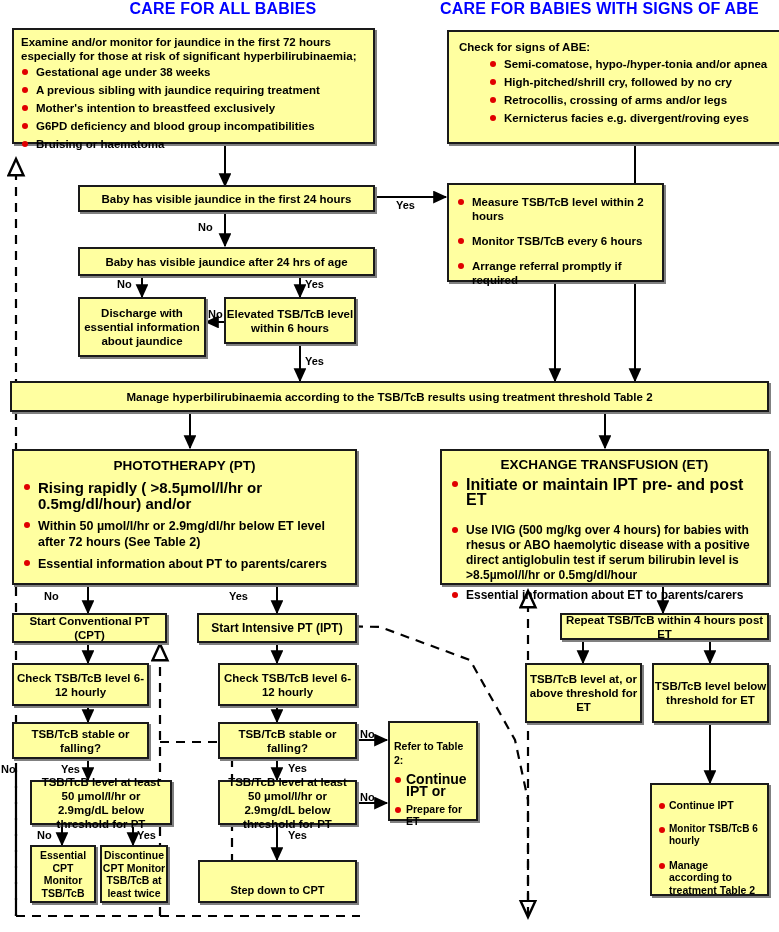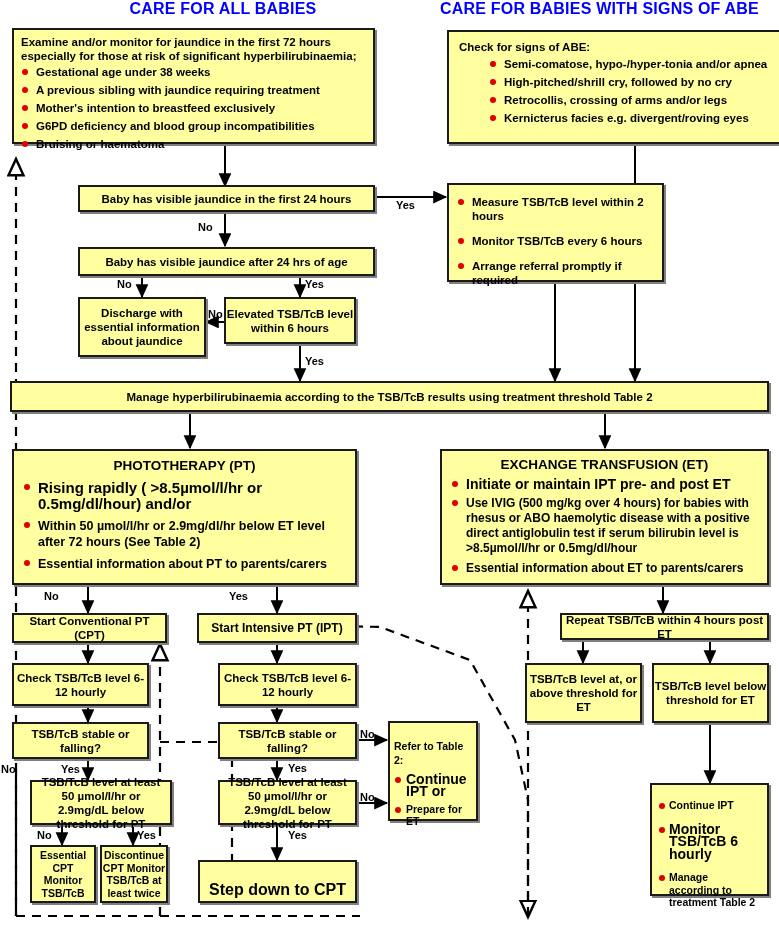--- a/index.html
+++ b/index.html
@@ -177,21 +177,21 @@
         <li style="font-size:12.5px;line-height:16px;margin-bottom:6px;">Within 50 µmol/l/hr or 2.9mg/dl/hr below ET level after 72 hours (See Table 2)</li>
         <li style="font-size:12.5px;line-height:16px;">Essential information about PT to parents/carers</li>
       </ul>
     </div>
   </div>
 
   <div class="box sh" style="left:440px;top:449px;width:329px;height:136px;">
     <div style="padding:6px 9px;">
       <div class="ttl" style="margin-bottom:5px;">EXCHANGE TRANSFUSION (ET)</div>
       <ul class="bl">
-        <li style="font-size:14px;line-height:15px;margin-bottom:4px;">Initiate or maintain IPT pre- and post ET</li>
+        <li style="font-size:16px;line-height:15px;margin-bottom:16px;">Initiate or maintain IPT pre- and post ET</li>
         <li style="font-size:12px;line-height:15px;margin-bottom:5px;">Use IVIG (500 mg/kg over 4 hours) for babies with rhesus or ABO haemolytic disease with a positive direct antiglobulin test if serum bilirubin level is &gt;8.5µmol/l/hr or 0.5mg/dl/hour</li>
         <li style="font-size:12px;line-height:15px;">Essential information about ET to parents/carers</li>
       </ul>
     </div>
   </div>
 
   <div class="box sh tx ctr" style="left:12px;top:613px;width:155px;height:30px;">
     <span>Start Conventional PT (CPT)</span>
   </div>
 
@@ -225,21 +225,21 @@
 
   <div class="box sh tx ctr" style="left:218px;top:722px;width:139px;height:37px;">
     <span>TSB/TcB stable or falling?</span>
   </div>
 
   <div class="box sh tx ctr" style="left:218px;top:780px;width:139px;height:45px;">
     <span style="padding:0 3px;">TSB/TcB level at least 50 µmol/l/hr or 2.9mg/dL below threshold for PT</span>
   </div>
 
   <div class="box sh tx ctr" style="left:198px;top:860px;width:159px;height:43px;">
-    <span style="font-size:16px;margin-top:16px;">Step down to CPT</span>
+    <span style="font-size:11px;margin-top:16px;">Step down to CPT</span>
   </div>
 
   <div class="box sh" style="left:388px;top:721px;width:90px;height:100px;">
     <div style="padding:16px 5px 0 4px;">
       <div class="tx" style="font-size:10.5px;margin-bottom:6px;">Refer to Table 2:</div>
       <ul class="bl">
         <li style="font-size:14px;line-height:12px;margin-bottom:6px;padding-left:12px;">Continue IPT or</li>
         <li style="font-size:10.5px;line-height:12px;padding-left:12px;">Prepare for ET</li>
       </ul>
     </div>
@@ -254,21 +254,21 @@
   </div>
 
   <div class="box sh tx ctr" style="left:652px;top:663px;width:117px;height:60px;">
     <span>TSB/TcB level below threshold for ET</span>
   </div>
 
   <div class="box sh" style="left:650px;top:783px;width:119px;height:113px;">
     <div style="padding:14px 6px;">
       <ul class="bl">
         <li style="font-size:10.5px;line-height:12.5px;margin-bottom:11px;padding-left:11px;">Continue IPT</li>
-        <li style="font-size:14px;line-height:12.5px;margin-bottom:11px;padding-left:11px;">Monitor TSB/TcB 6 hourly</li>
+        <li style="font-size:10px;line-height:12.5px;margin-bottom:11px;padding-left:11px;">Monitor TSB/TcB 6 hourly</li>
         <li style="font-size:10.5px;line-height:12.5px;padding-left:11px;">Manage according to treatment Table 2</li>
       </ul>
     </div>
   </div>
 
   <div class="lbl" style="left:396px;top:199px;">Yes</div>
   <div class="lbl" style="left:198px;top:221px;">No</div>
   <div class="lbl" style="left:117px;top:278px;">No</div>
   <div class="lbl" style="left:305px;top:278px;">Yes</div>
   <div class="lbl" style="left:208px;top:308px;">No</div>

